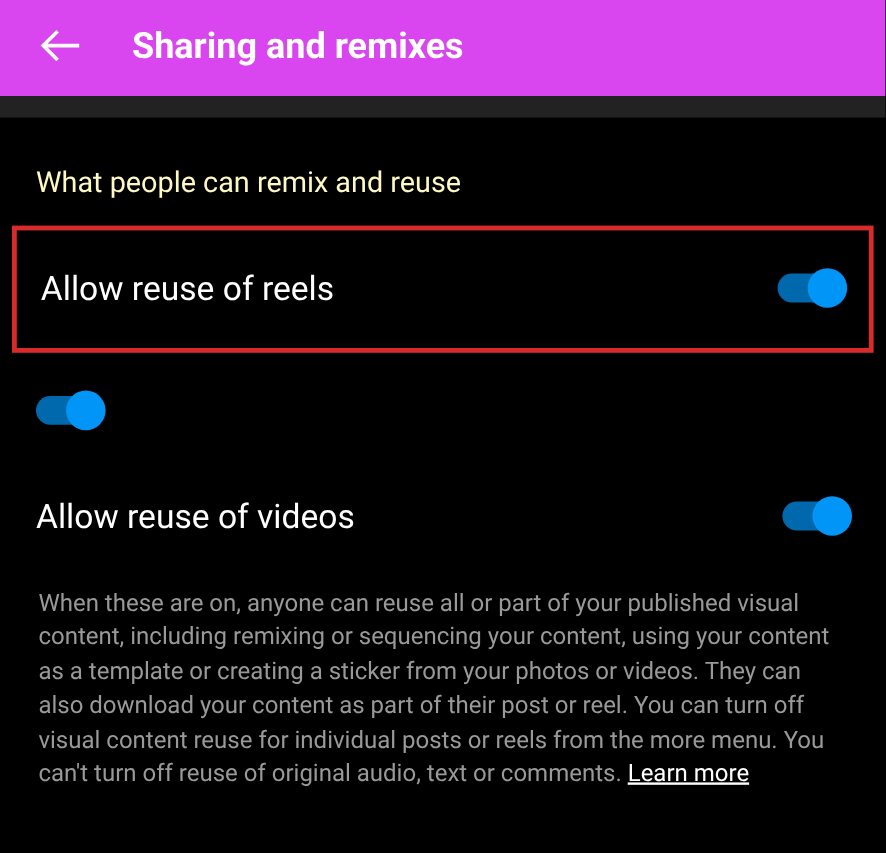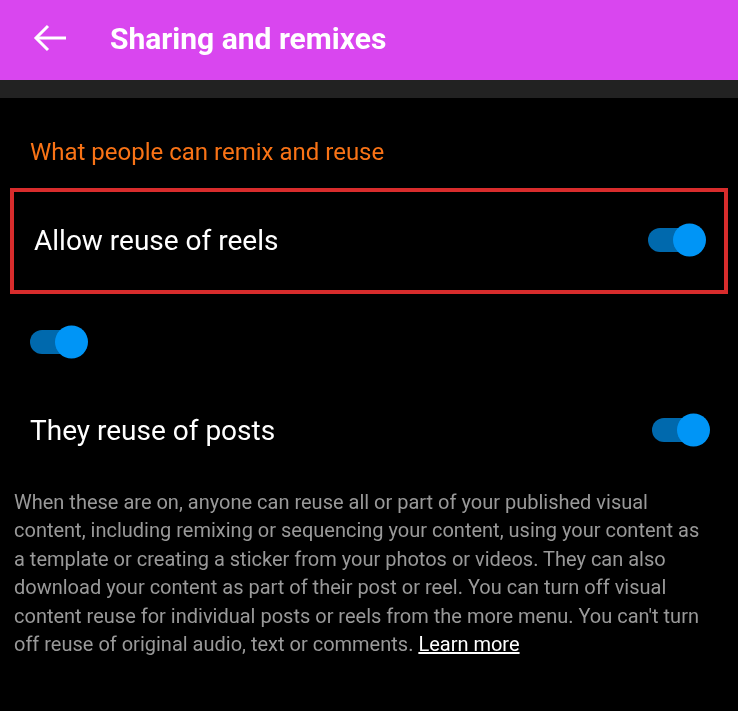--- a/index.html
+++ b/index.html
@@ -38,21 +38,21 @@
     color: #ffffff;
     font-size: 30px;
     font-weight: 700;
   }
   .divider {
     height: 18px;
     background: #222222;
     width: 100%;
   }
   .section-label {
-    color: #f97316;
+    color: #fef9c3;
     font-size: 24px;
     padding: 40px 30px 18px 30px;
   }
   .setting-row {
     display: flex;
     align-items: center;
     justify-content: space-between;
     padding: 26px 30px 26px 30px;
     position: relative;
   }
@@ -91,21 +91,21 @@
   .toggle-wrap {
     width: 56px;
     height: 36px;
     position: relative;
     cursor: pointer;
   }
   .description {
     color: #999999;
     font-size: 20px;
     line-height: 1.42;
-    padding: 14px 30px 20px 14px;
+    padding: 14px 30px 20px 32px;
   }
   .learn-more {
     color: #ffffff;
     text-decoration: underline;
     cursor: pointer;
   }
 </style>
 </head>
 <body>
 
@@ -132,21 +132,21 @@
 </div>
 
 <div class="setting-row">
   <div class="toggle-wrap">
     <div class="toggle-track"></div>
     <div class="toggle-knob"></div>
   </div>
 </div>
 
 <div class="setting-row">
-  <div class="setting-label">They reuse of posts</div>
+  <div class="setting-label">Allow reuse of videos</div>
   <div class="toggle-wrap">
     <div class="toggle-track"></div>
     <div class="toggle-knob"></div>
   </div>
 </div>
 
 <div class="description">
   <span>When these are on, anyone can reuse all or part of your published visual content, including remixing or sequencing your content, using your content as a template or creating a sticker from your photos or videos. They can also download your content as part of their post or reel. You can turn off visual content reuse for individual posts or reels from the more menu. You can't turn off reuse of original audio, text or comments. </span><span class="learn-more">Learn more</span>
 </div>
 

